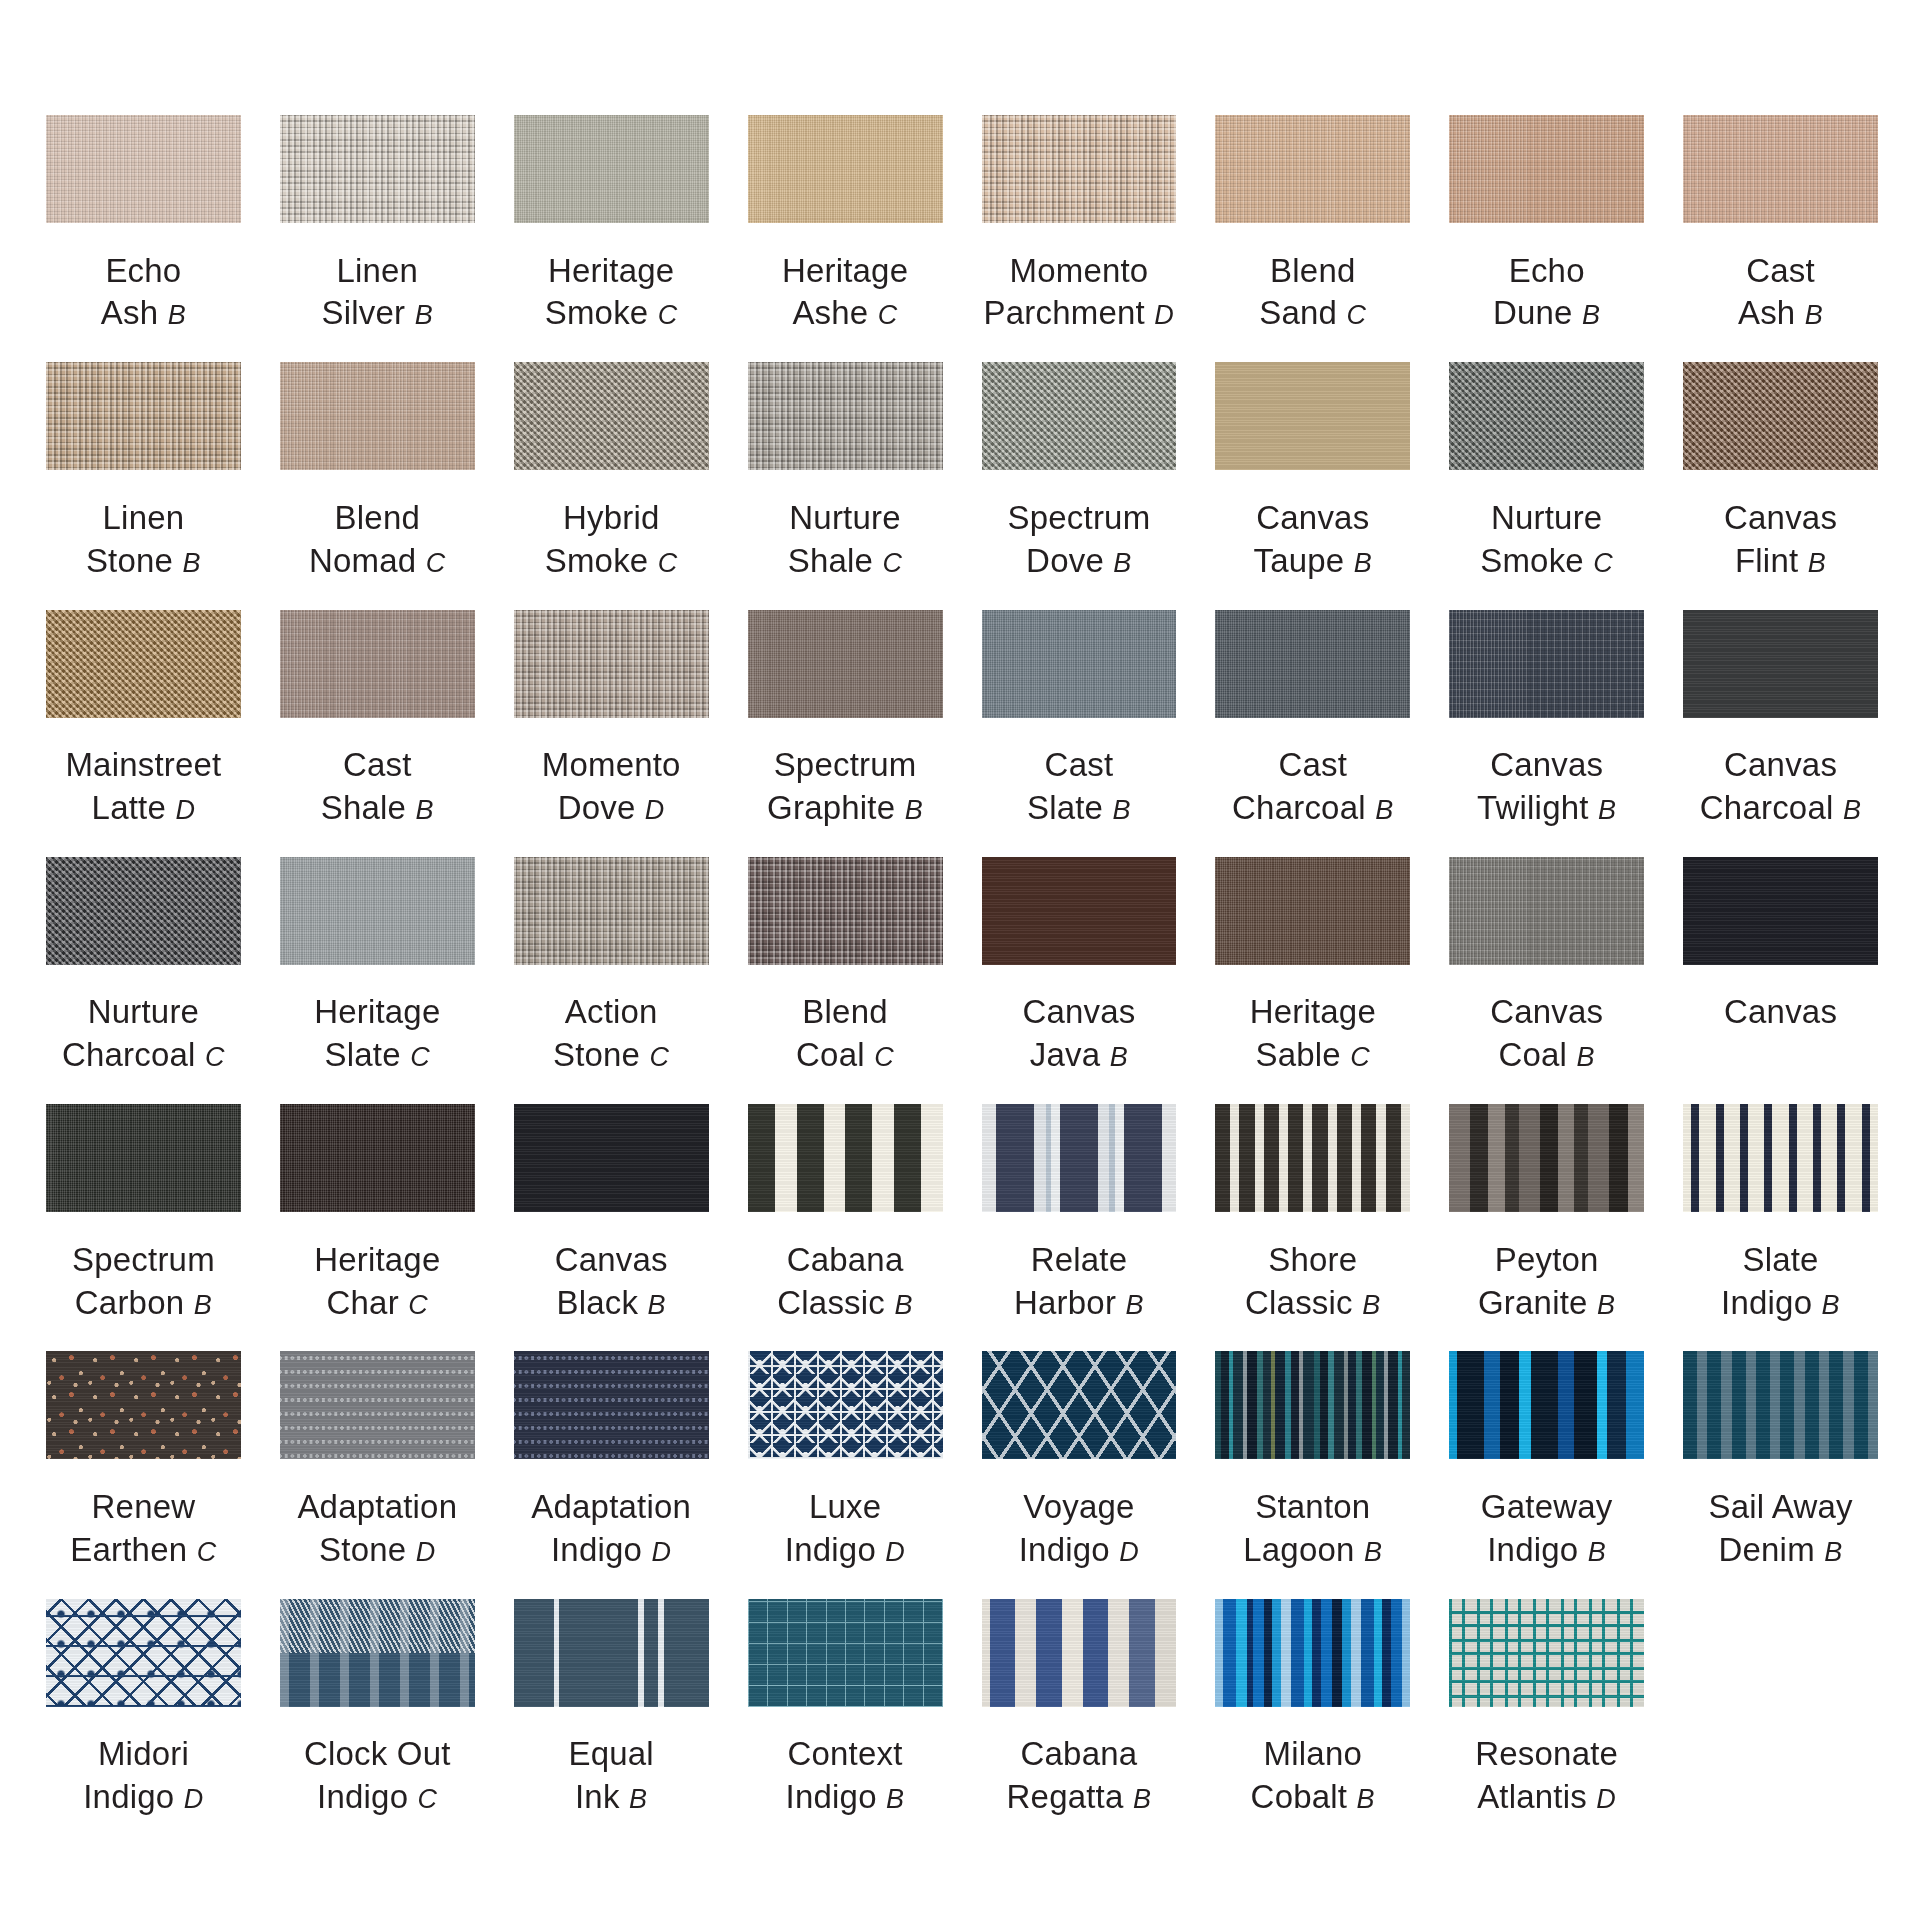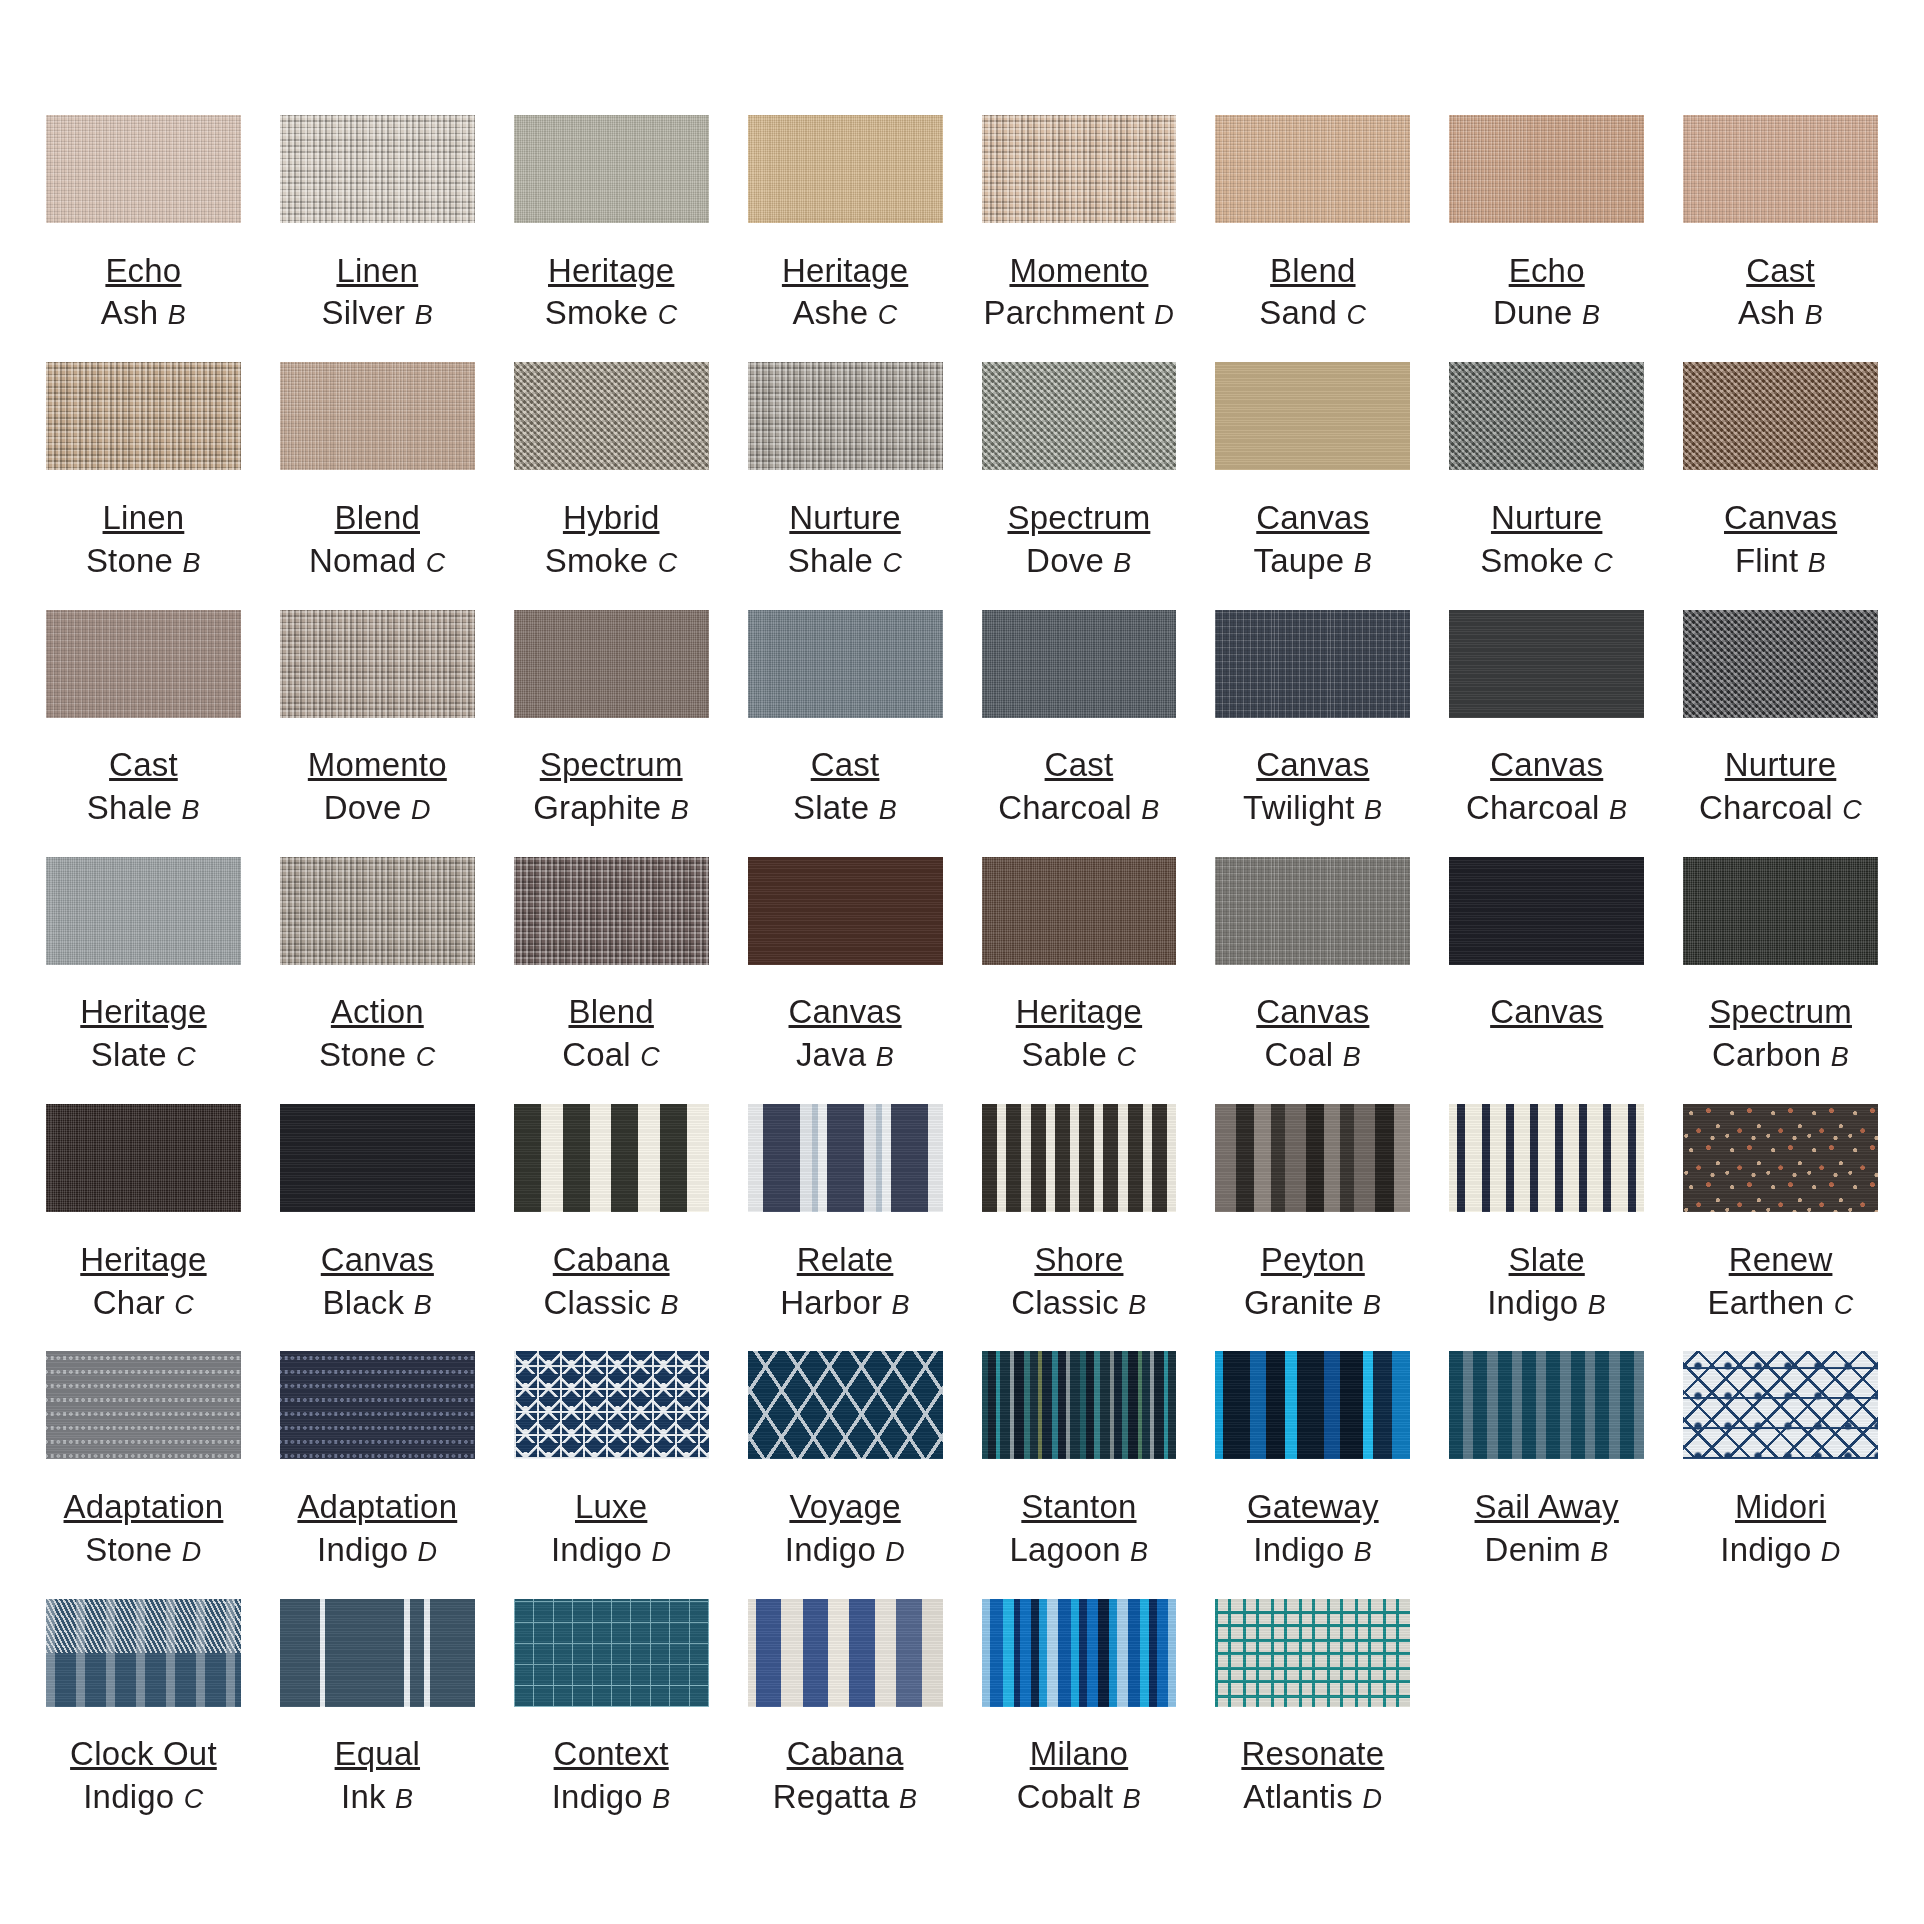--- a/index.html
+++ b/index.html
@@ -97,21 +97,21 @@
 
   .label {
     margin-top: 26.5px;
     text-align: center;
     line-height: 1.30;
     font-size: 33px;
     font-weight: 400;
     letter-spacing: 0.2px;
     color: #231f20;
   }
-  .label .line1 { display: block; text-decoration: underline; }
+  .label .line1 { display: block; }
   .label .line2 { display: block; }
   .label .grade {
     font-style: italic;
     font-size: 27px;
     letter-spacing: 0.4px;
   }
 </style>
 </head>
 <body style="background: rgb(255, 255, 255);">
 
@@ -222,20 +222,27 @@
       </div>
     </div>
     <div class="cell">
       <div class="swatch tex-basket" style="background-color: rgb(138, 100, 73);"></div>
       <div class="label">
         <span class="line1">Canvas</span>
         <span class="line2"><span>Flint</span> <span class="grade">B</span></span>
       </div>
     </div>
     <div class="cell">
+      <div class="swatch tex-basket" style="background-color: rgb(185, 141, 83);"></div>
+      <div class="label">
+        <span class="line1">Mainstreet</span>
+        <span class="line2"><span>Latte</span> <span class="grade">D</span></span>
+      </div>
+    </div>
+    <div class="cell">
       <div class="swatch tex-weave" style="background-color: rgb(160, 141, 132);"></div>
       <div class="label">
         <span class="line1">Cast</span>
         <span class="line2"><span>Shale</span> <span class="grade">B</span></span>
       </div>
     </div>
     <div class="cell">
       <div class="swatch tex-coarse" style="background-color: rgb(177, 163, 151);"></div>
       <div class="label">
         <span class="line1">Momento</span>

